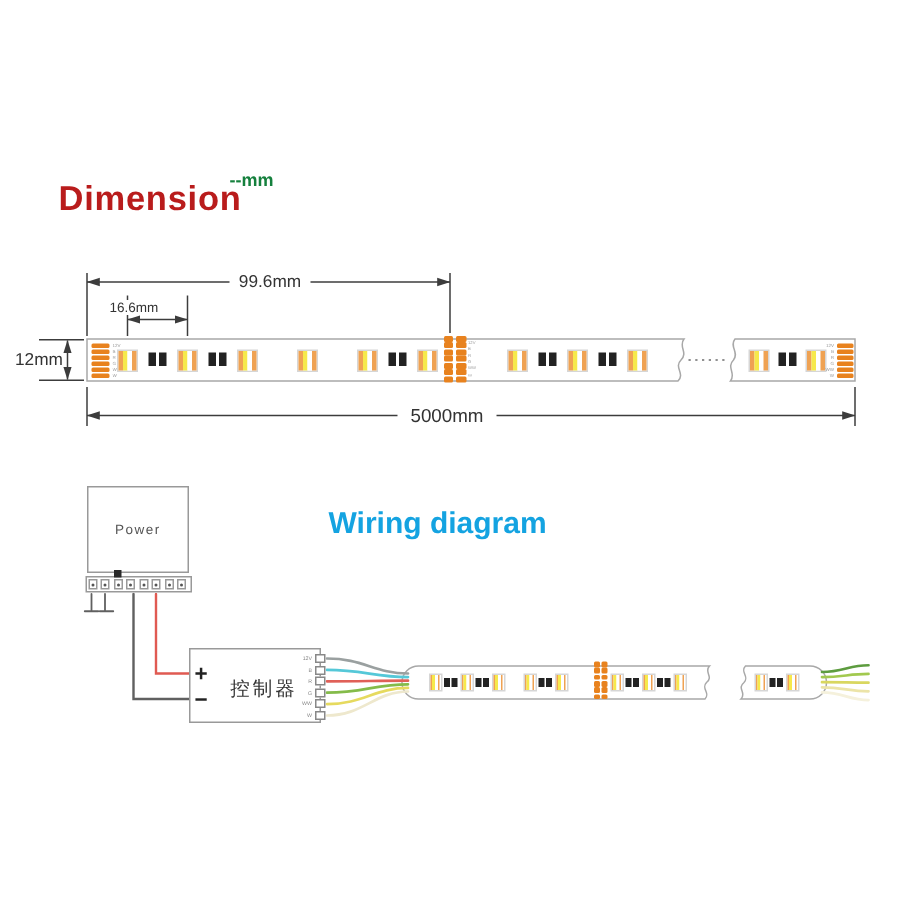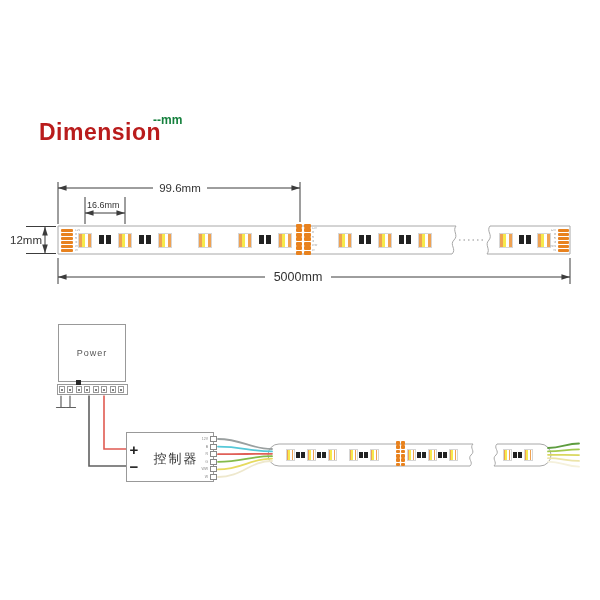--- a/index.html
+++ b/index.html
@@ -26,20 +26,21 @@
   .ctermlbl{font-size:3.5px;color:#888;line-height:6px;text-align:right}
   svg{position:absolute;left:0;top:0}
 </style>
 </head>
 <body>
 
 <div id="canvas">
 
   <div class="abs h1" style="left: 39px; top: 119px; color: #b91c1c;">Dimension</div>
   <div class="abs unit" style="left: 153px; top: 113px; color: #15803d;">--mm</div>
+  <div class="abs h2" style="left: 219px; top: 338px; color: rgb(20, 163, 225);">Wiring diagram</div>
 
   <svg id="draw" width="600" height="600">
     <defs>
       <marker id="ah" viewBox="0 0 10 7" refX="9.5" refY="3.5" markerWidth="9" markerHeight="6.3" orient="auto-start-reverse">
         <path id="ahp" d="M0,0.4 L9.8,3.5 L0,6.6 Z" fill="#3c3c3c"></path>
       </marker>
     </defs>
 
     <path class="stripline" d="M58,226 L456,226 C452,231 459,235 454,240 C449,245 457,249 452,254 L58,254 Z" fill="#ffffff" stroke="#a8a8a8" stroke-width="1"></path>
     <path class="stripline" d="M490,226 L570,226 L570,254 L487,254 C491,249 484,245 489,240 C493,235 486,231 490,226 Z" fill="#ffffff" stroke="#a8a8a8" stroke-width="1"></path>
@@ -79,21 +80,21 @@
         <path d="M218,477 C242,477 250,461 272,461" stroke="#eee8cd" stroke-width="1.8" fill="none" stroke-linecap="round"></path>
         <path d="M548,448 C562,448 566,443.5 579,443.5" stroke="#5d9c3f" stroke-width="1.8" fill="none" stroke-linecap="round"></path>
         <path d="M548,451.4 C562,451.4 566,449.3 579,449.3" stroke="#a2c94f" stroke-width="1.8" fill="none" stroke-linecap="round"></path>
         <path d="M548,454.8 C562,454.8 566,455.1 579,455.1" stroke="#d9d75f" stroke-width="1.8" fill="none" stroke-linecap="round"></path>
         <path d="M548,458.2 C562,458.2 566,460.9 579,460.9" stroke="#ece4a8" stroke-width="1.8" fill="none" stroke-linecap="round"></path>
         <path d="M548,461.6 C562,461.6 566,466.7 579,466.7" stroke="#f5f1dc" stroke-width="1.8" fill="none" stroke-linecap="round"></path>
       </g>
   </svg>
 
   <div class="abs dimlabel" style="left:153px;top:182px;width:54px">99.6mm</div>
-  <div class="abs dimlabel small" style="left:87px;top:200px;width:24px">16.6mm</div>
+  <div class="abs dimlabel small" style="left:73px;top:200px;width:24px">16.6mm</div>
   <div class="abs dimlabel" style="left:9px;top:234px;width:34px;background:transparent">12mm</div>
   <div class="abs dimlabel" style="left:265px;top:271px;width:66px;font-size:12.5px">5000mm</div>
 
   <div class="abs box" style="left:58px;top:324px;width:68px;height:58px"></div>
   <div class="abs powerlbl" style="left:58px;top:348px;width:68px">Power</div>
   <div class="abs box" style="left:57px;top:384px;width:71px;height:11px"></div>
   <div class="abs" style="left:76px;top:380px;width:5px;height:5px;background:#2a2a2a"></div>
 
   <div class="abs box" style="left:126px;top:432px;width:88px;height:50px"></div>
   <div class="abs pm" style="left:127px;top:442px;width:14px">+</div>

